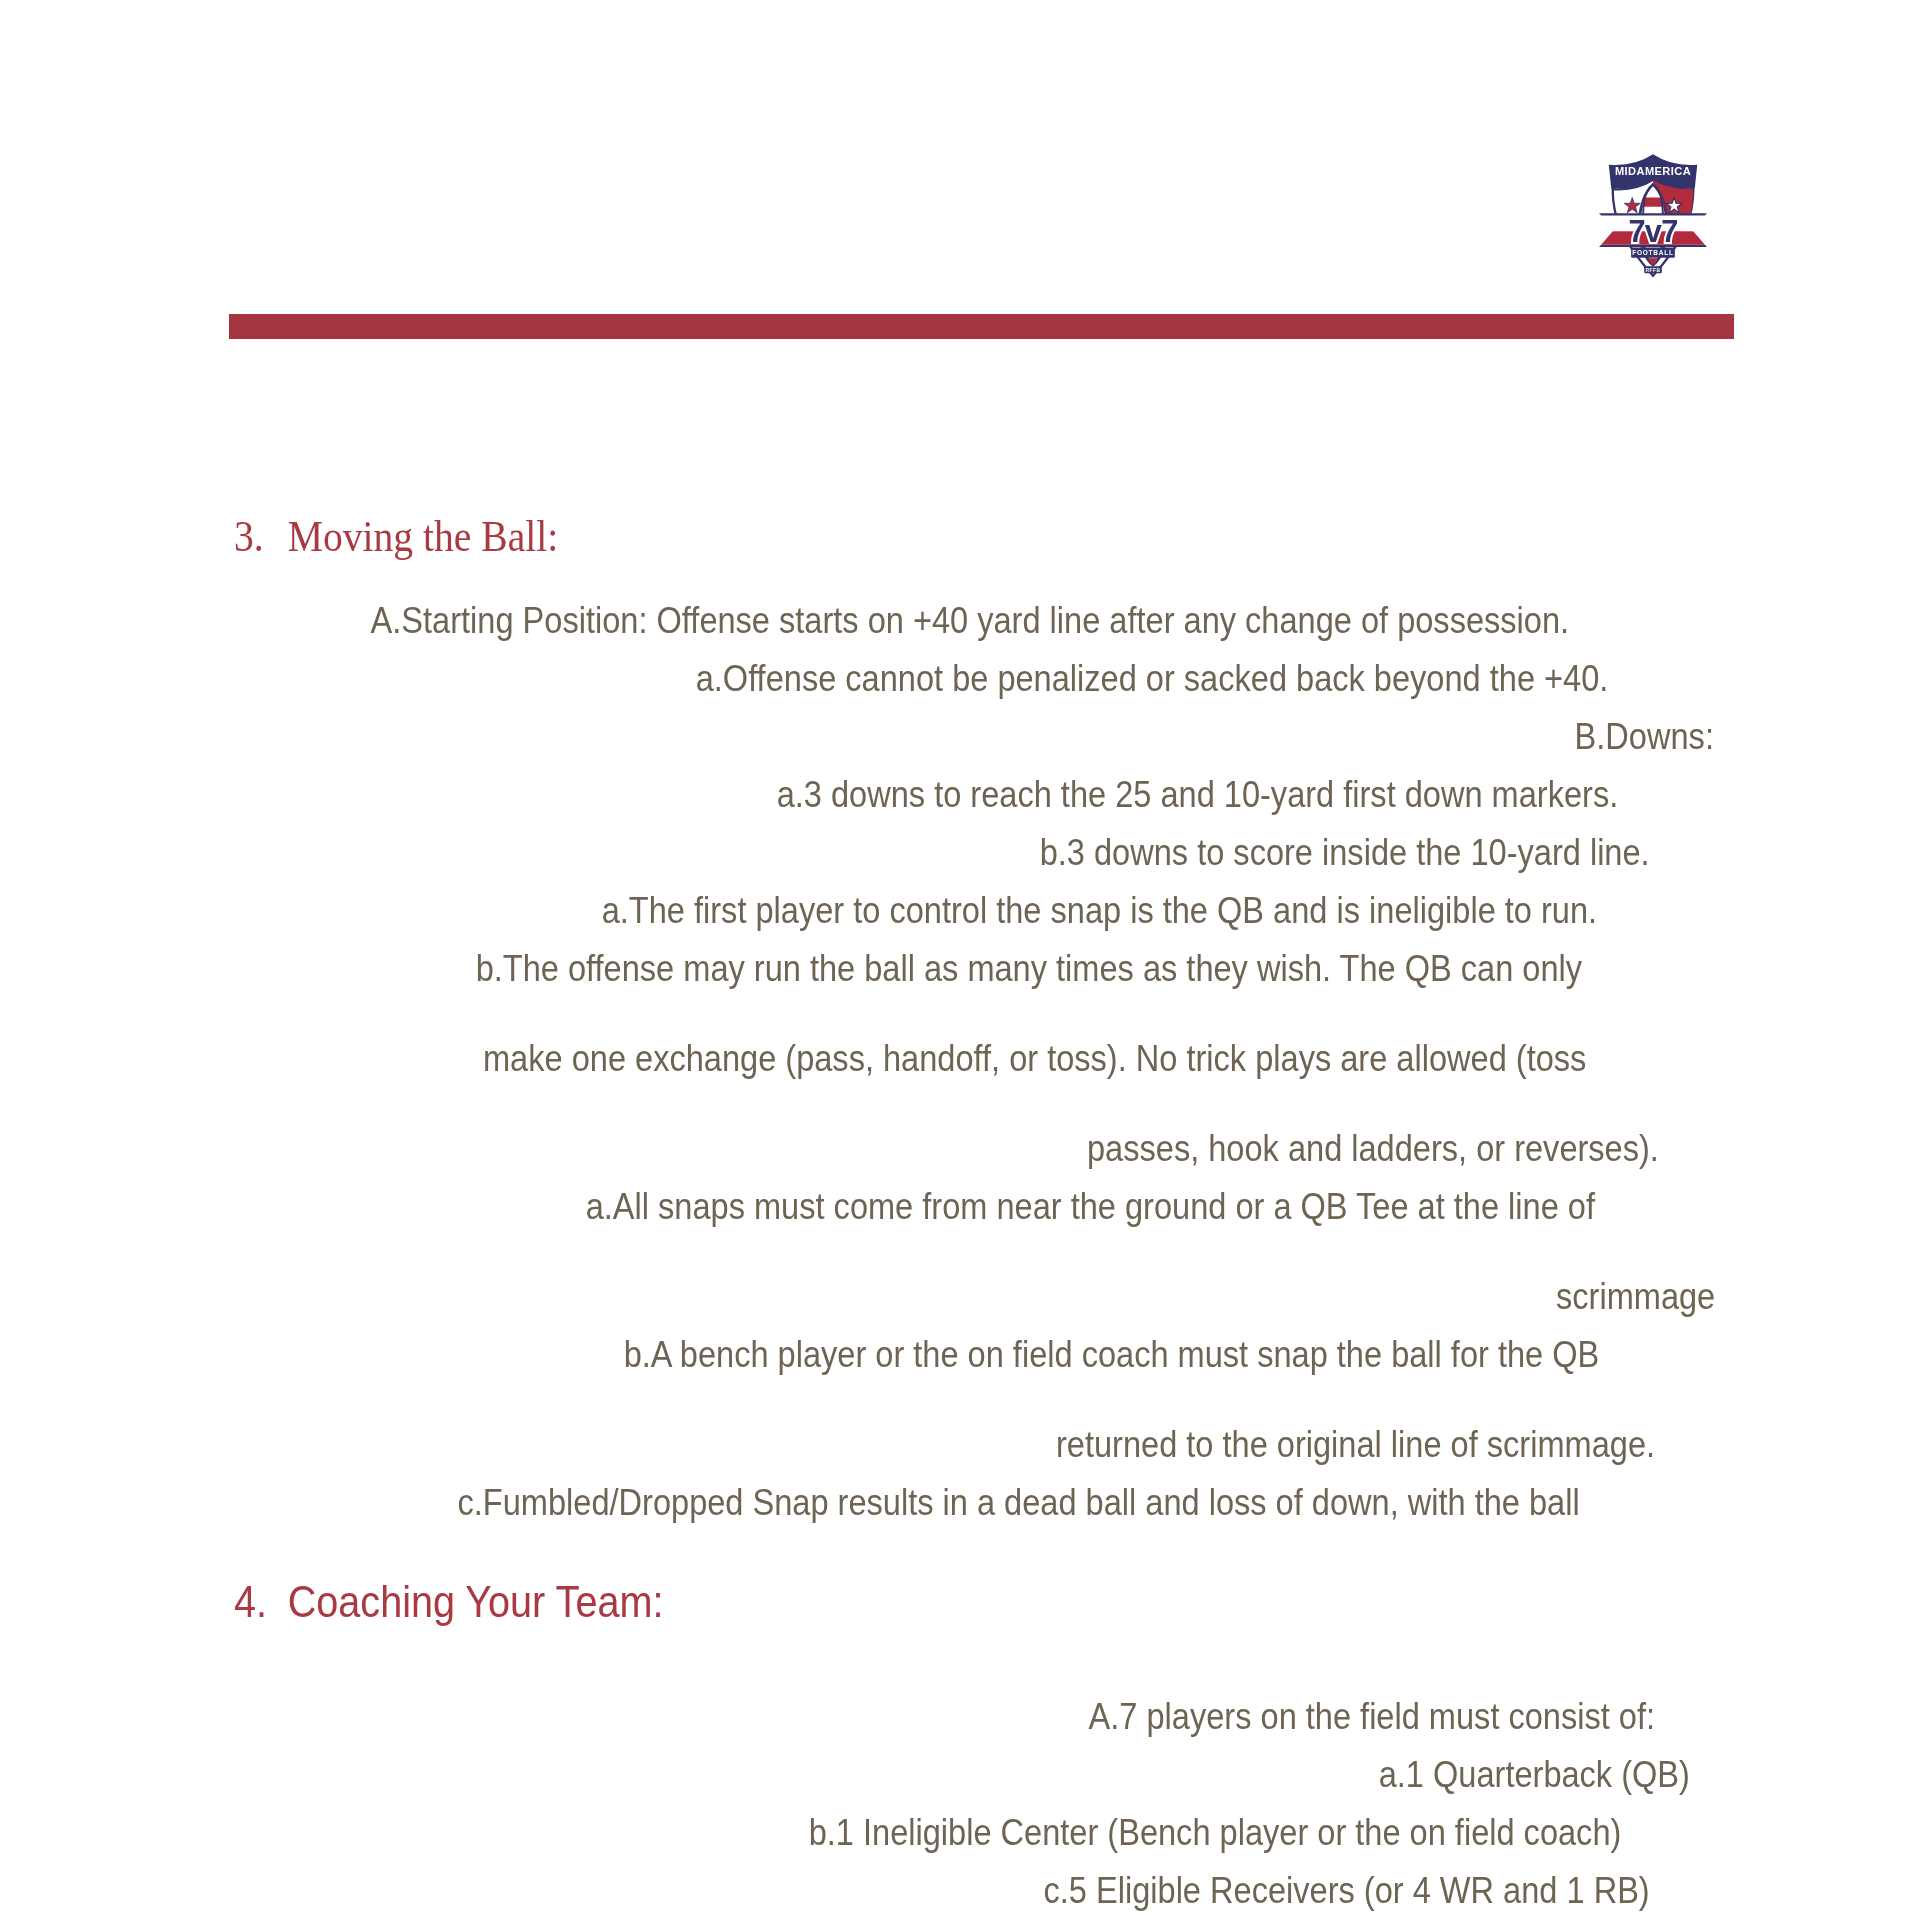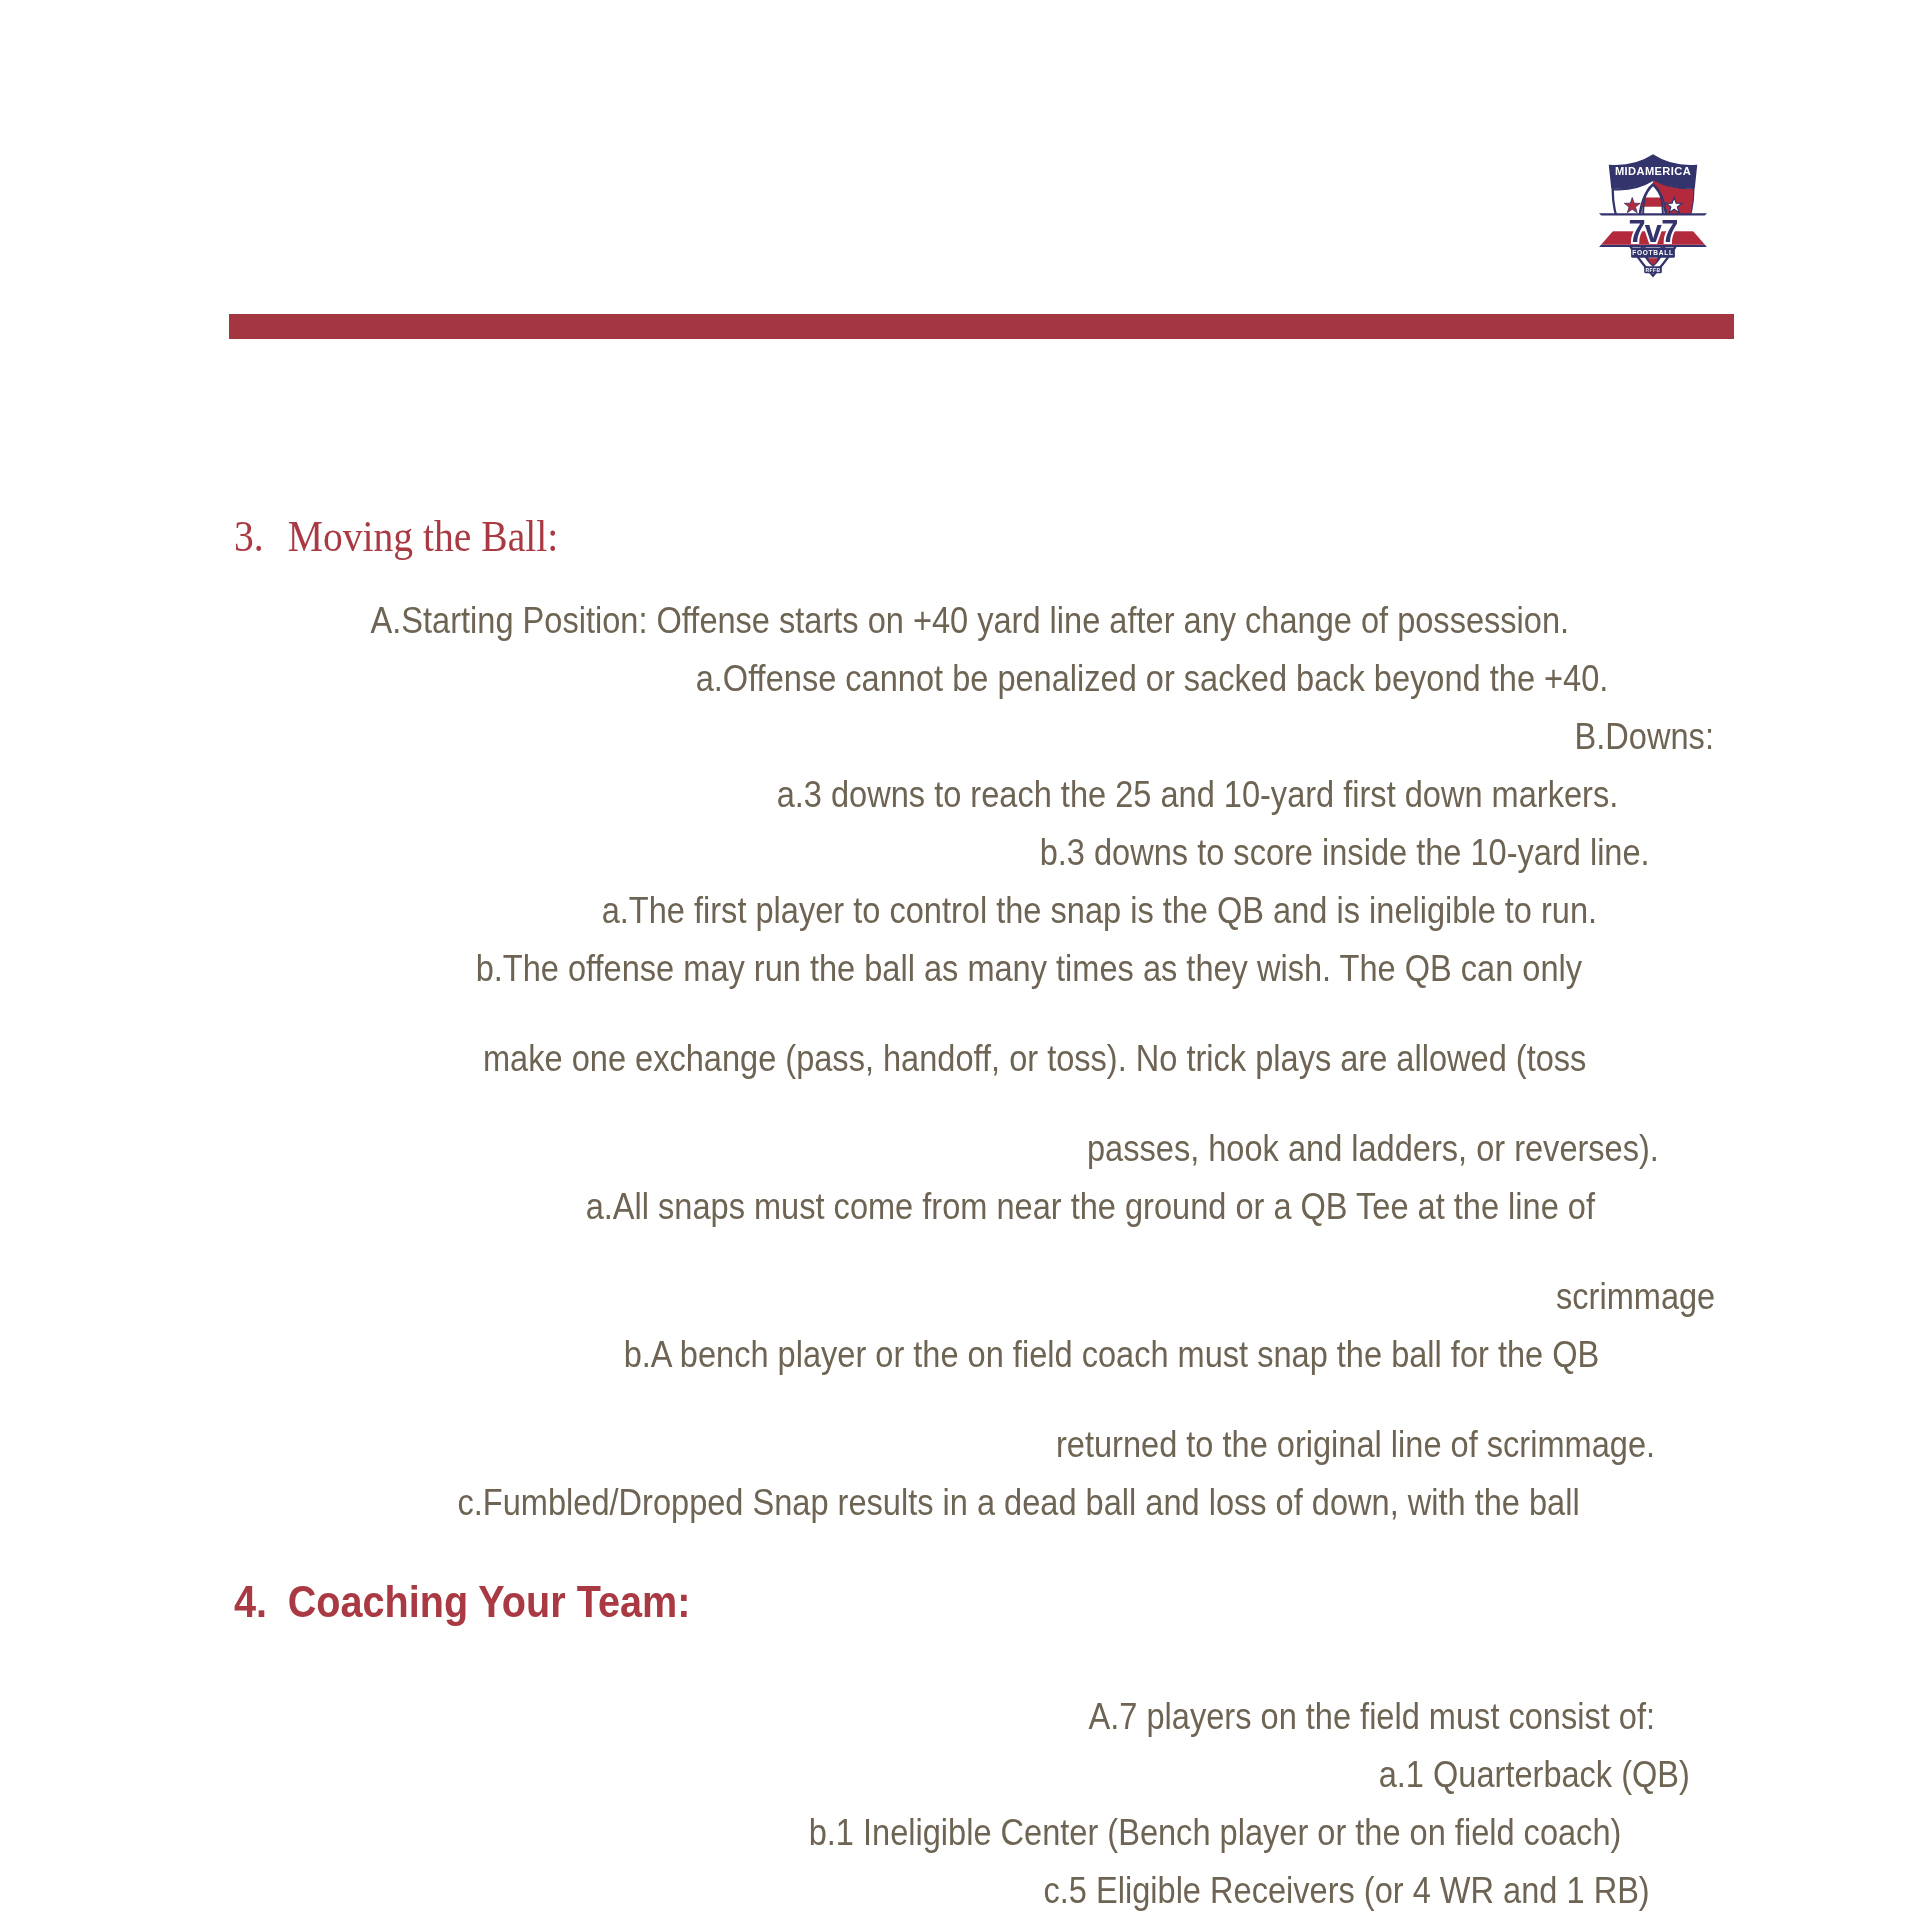--- a/index.html
+++ b/index.html
@@ -16,21 +16,21 @@
   .rule{position:absolute;left:229px;top:314px;width:1505px;height:25px;}
   
   .content{position:absolute;left:231px;top:504px;width:1506px;}
   .heading{
     height:65px;line-height:65px;
     font-size:45px;
     padding-left:2.7px;
     white-space:nowrap;
   }
   .sec1 .heading{margin:0 0 23px 0;}
-  .sec2 .heading{margin:37px 0 54px 0;font-weight:bold;}
+  .sec2 .heading{margin:37px 0 54px 0;}
   .heading .mk{display:inline-block;width:61px;}
   .line{height:58px;line-height:58px;font-size:37px;white-space:nowrap;text-align:right;}
   .sx{display:inline-block;transform:scaleX(0.88);transform-origin:0 50%;white-space:pre;}
   .l1{padding-left:60px;}
   .l2{padding-left:177px;}
   .c2{padding-left:237px;margin-top:32px;}
   .l1 .mk{display:inline-block;width:72px;}
   .l2 .mk{display:inline-block;width:68px;}
 </style>
 </head>

